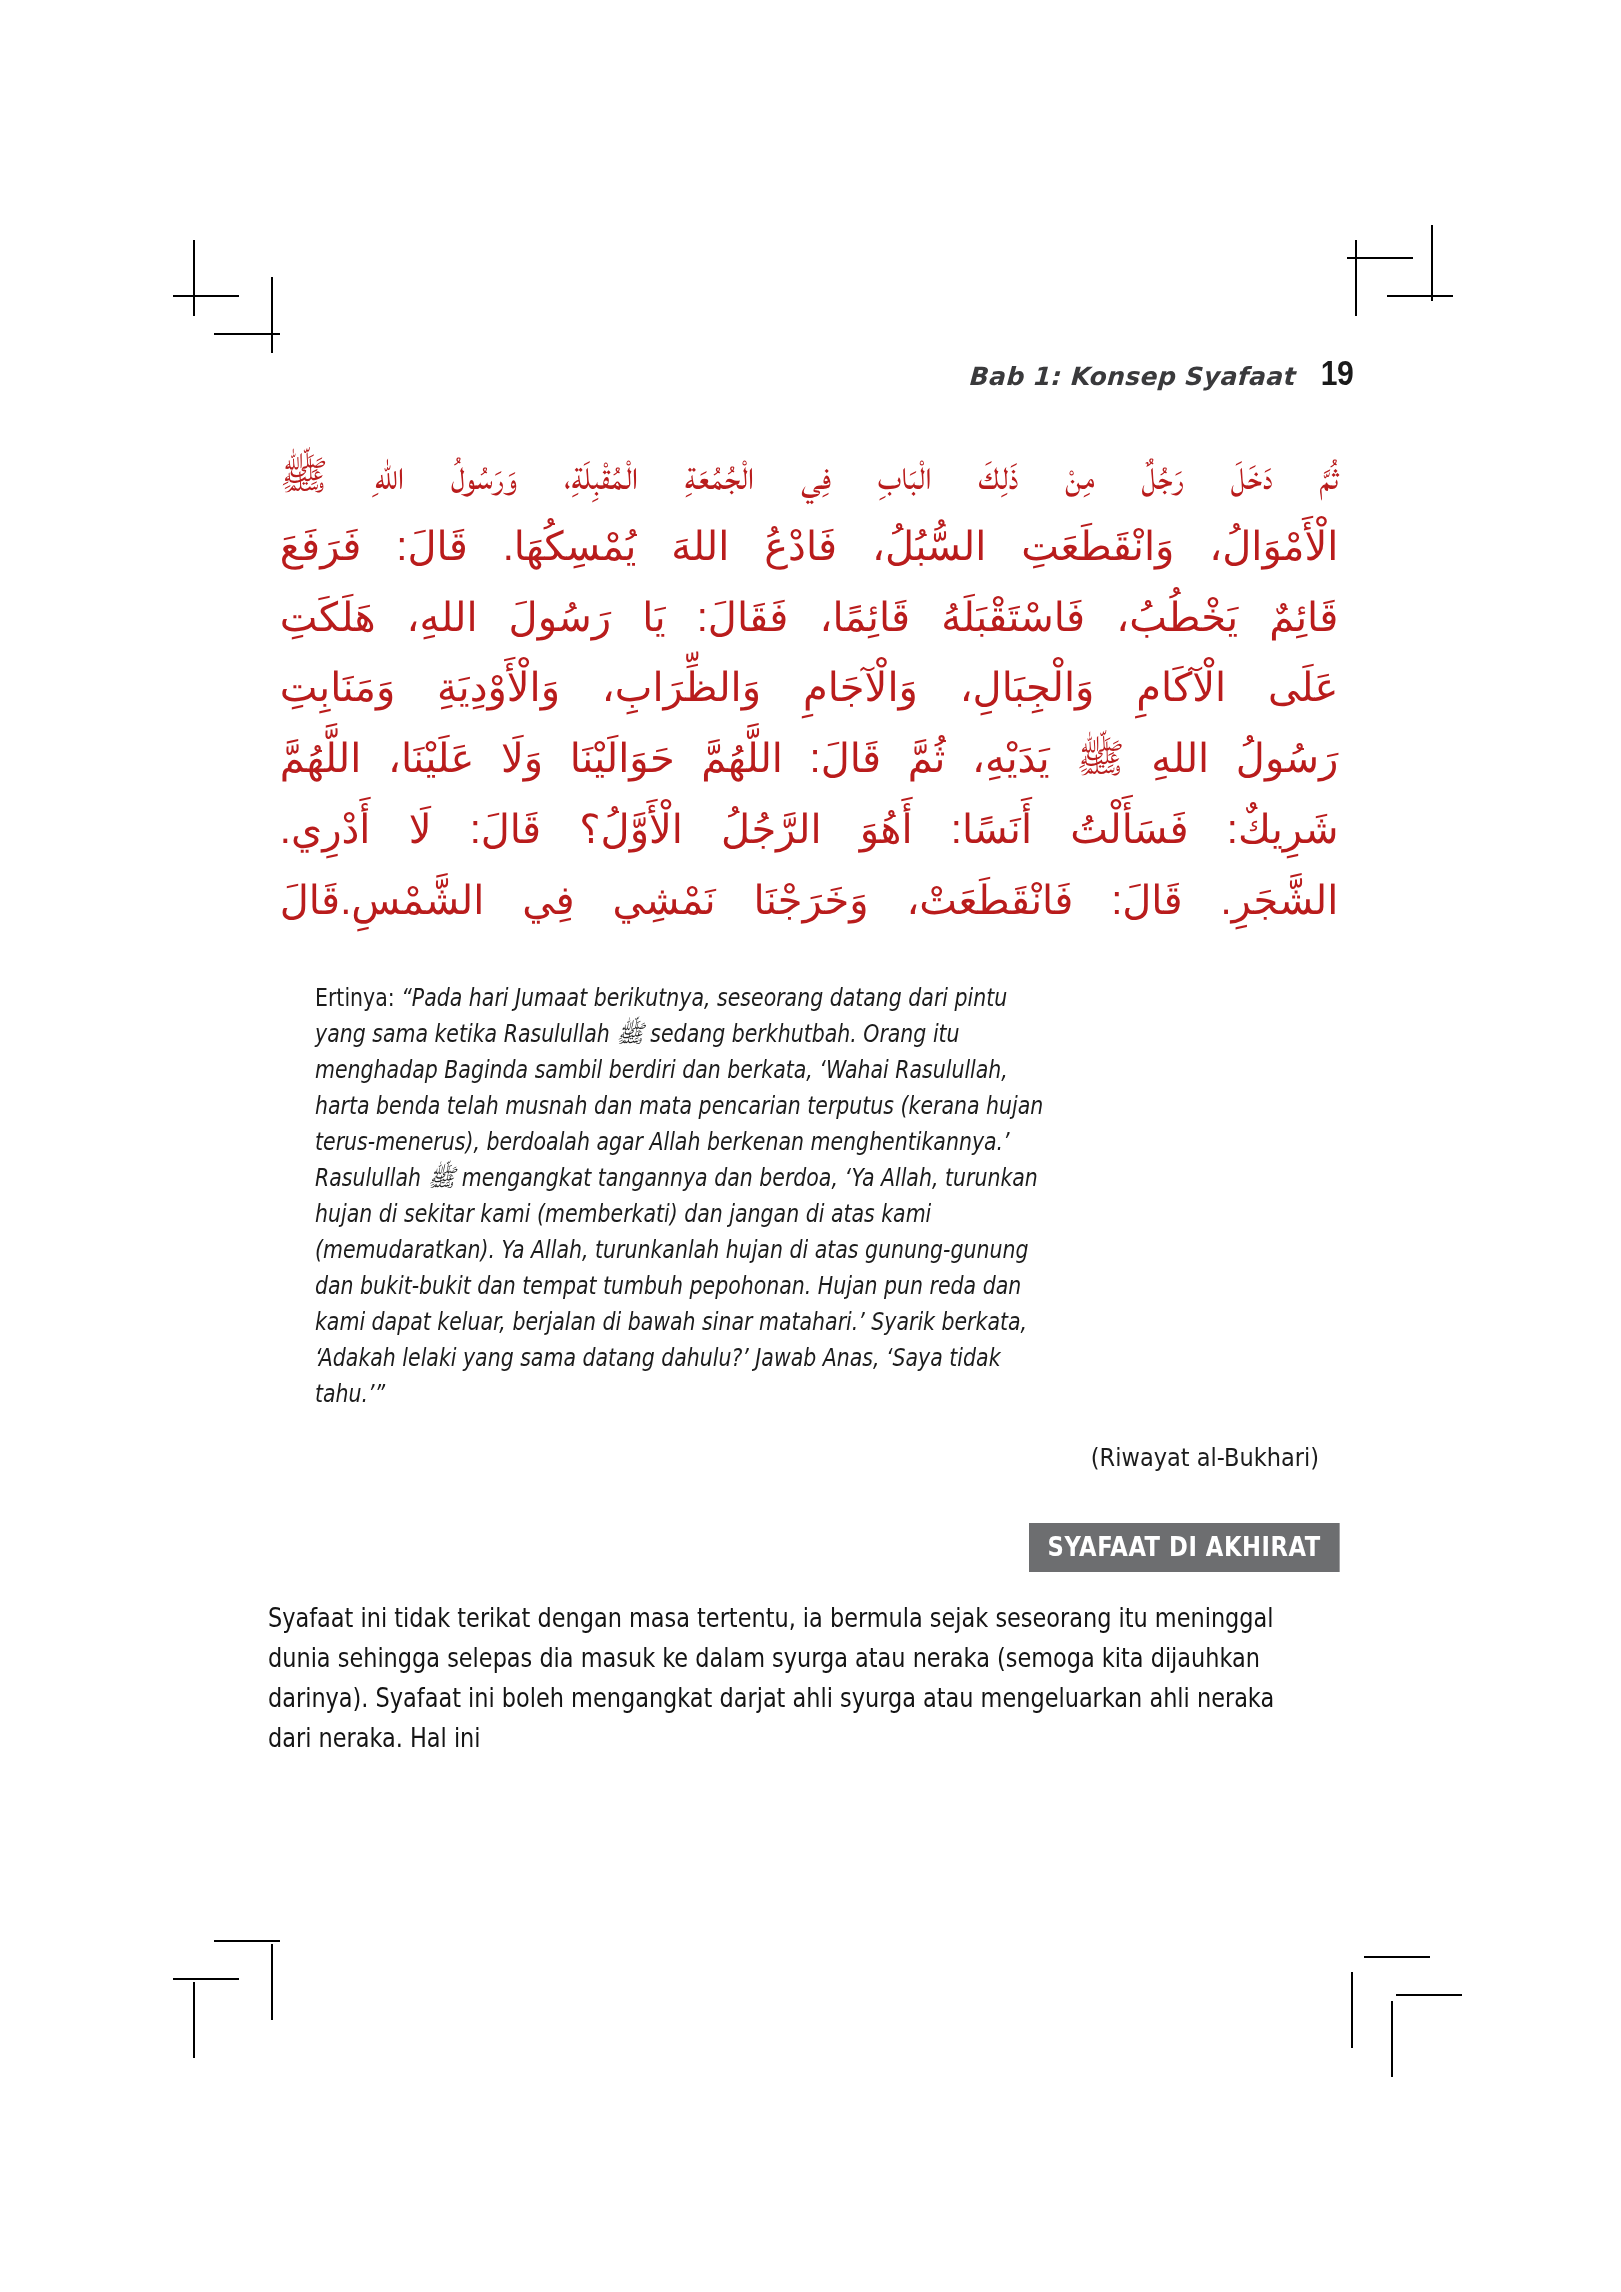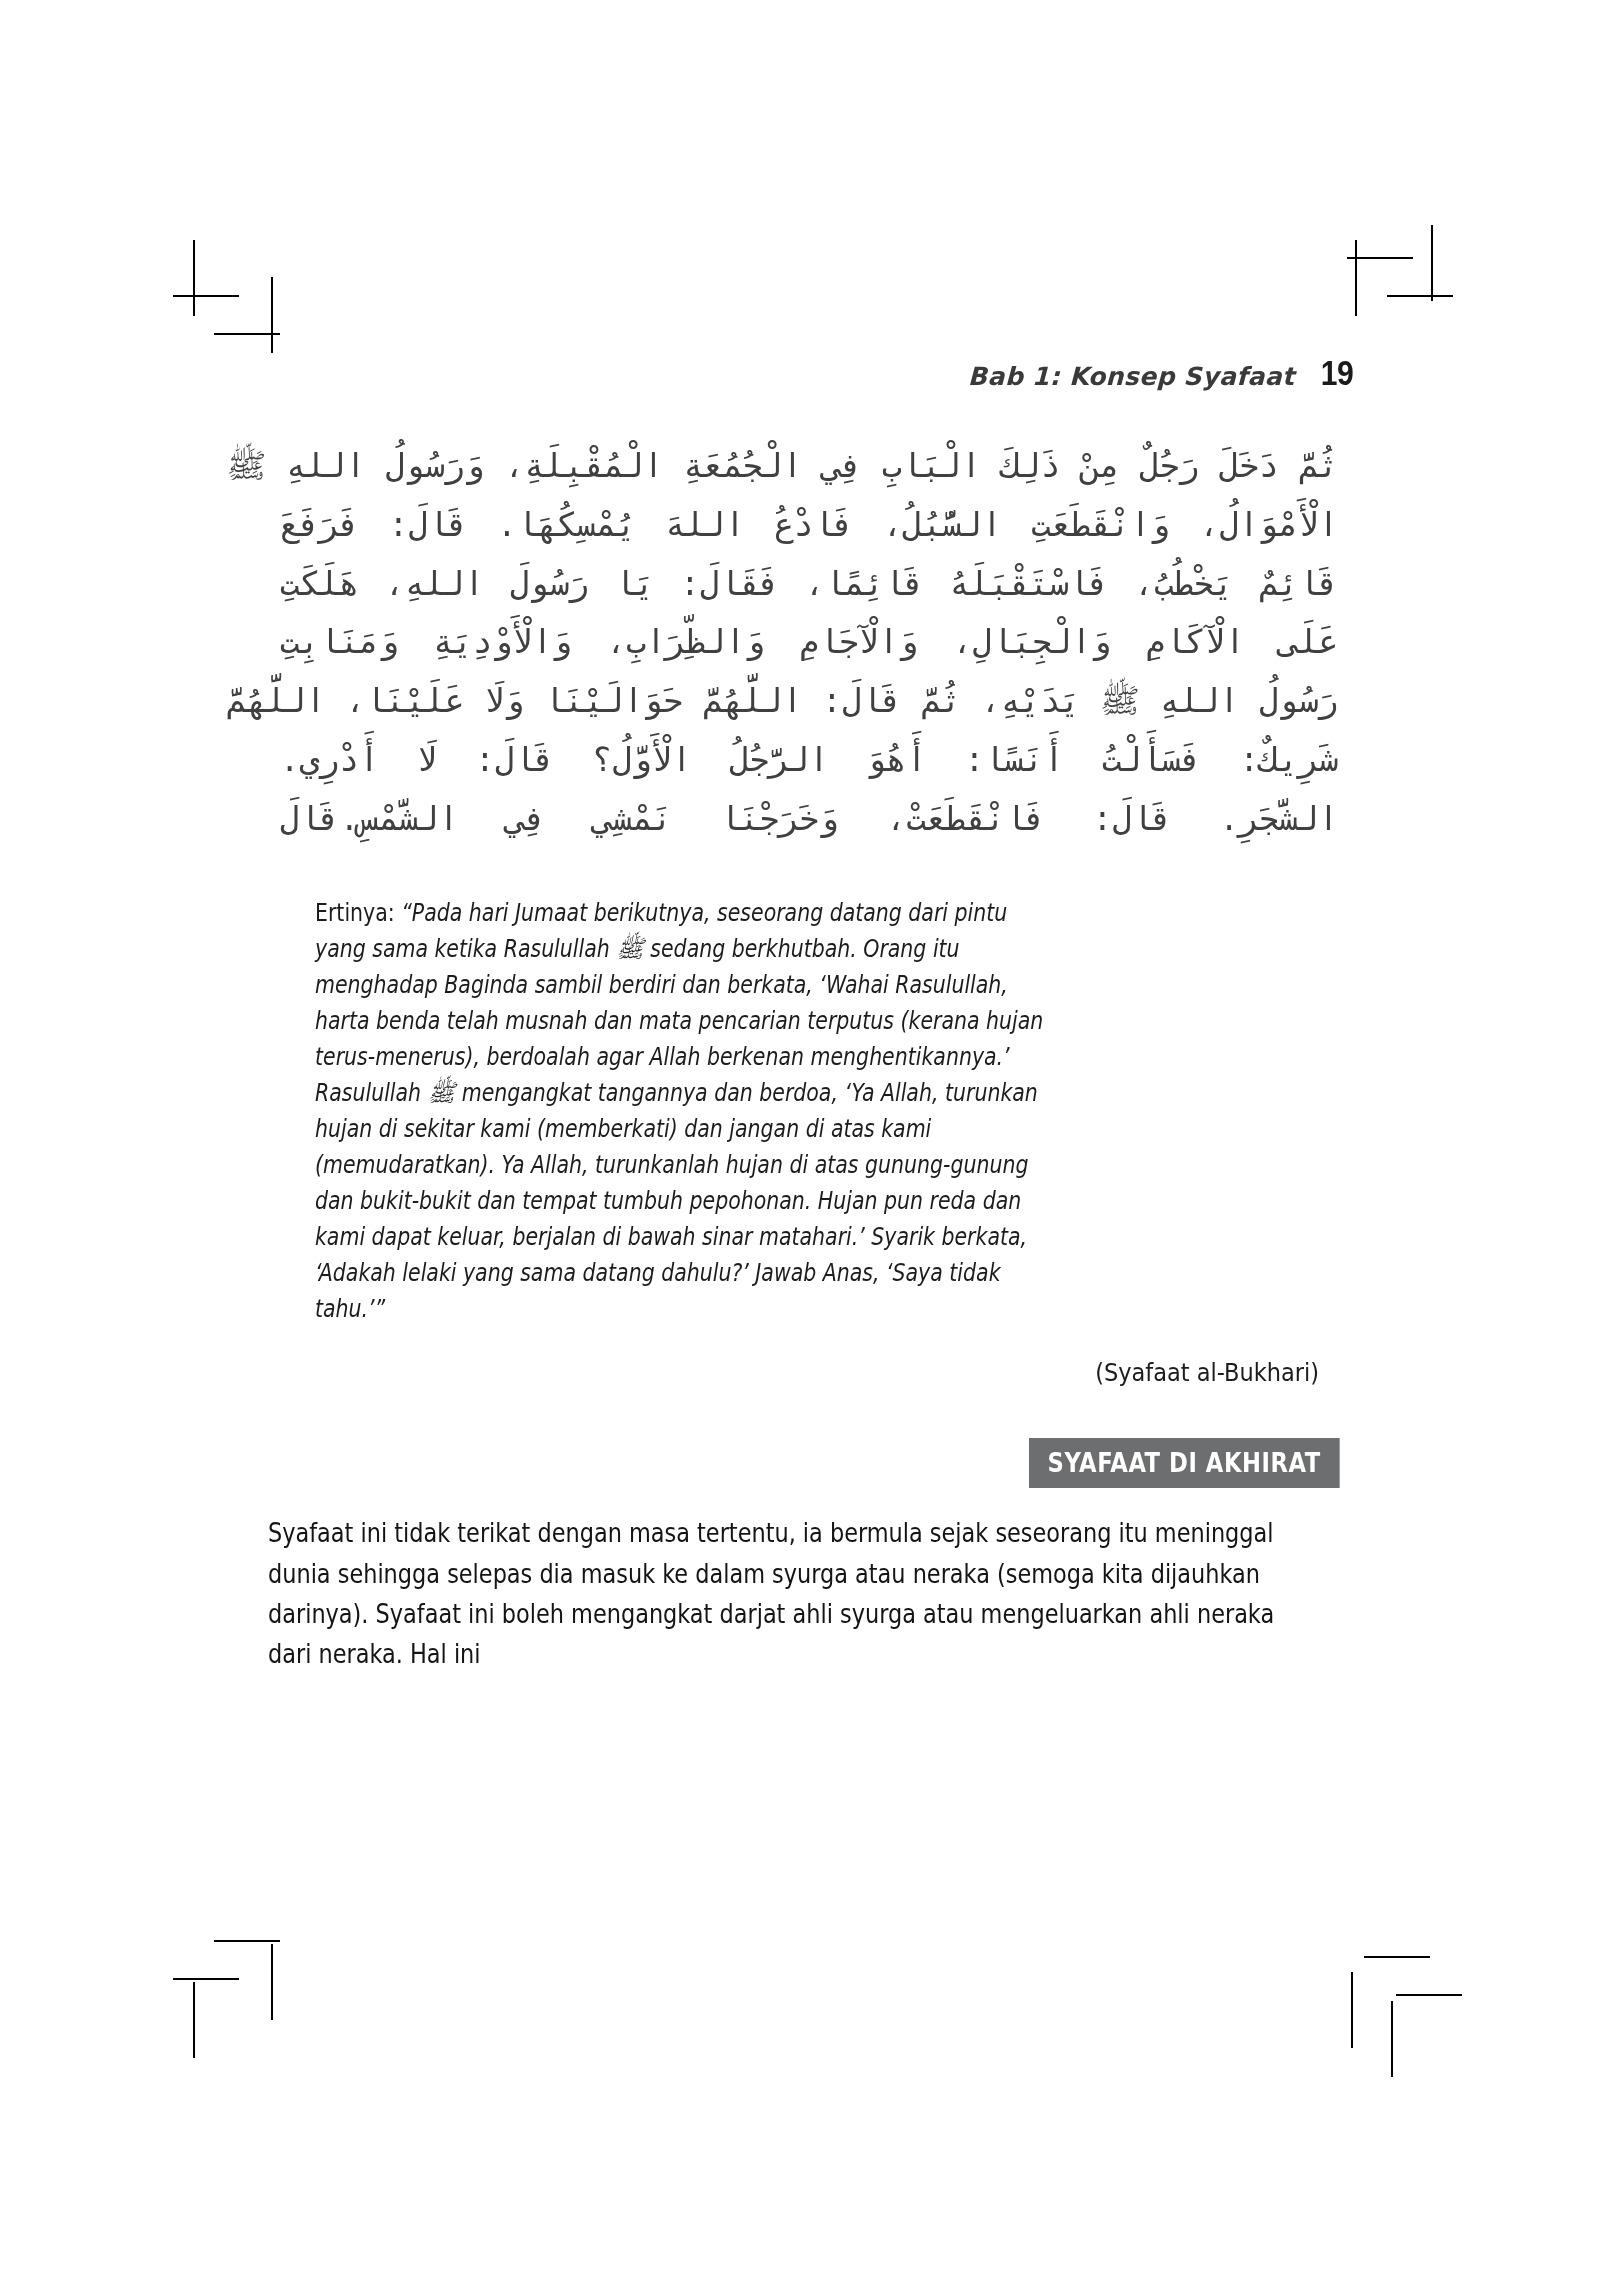--- a/index.html
+++ b/index.html
@@ -57,24 +57,24 @@
     letter-spacing: -0.5px;
     transform: scaleX(0.86);
     transform-origin: left baseline;
   }
 
   
   .arabic-block {
     direction: rtl;
     text-align: justify;
     text-align-last: justify;
-    font-family: Liberation Mono, monospace;
-    font-size: 33px;
+    font-family: Liberation Sans, sans-serif;
+    font-size: 40px;
     line-height: 1.72;
-    color: #404040;
+    color: #b91c1c;
     margin: 37px 0 0 0;
     padding: 0 17.6px 0 11.8px;
   }
   .arabic-line {
     display: block;
     white-space: nowrap;
     text-align: justify;
     margin-bottom: 2px;
   }
 
@@ -181,21 +181,21 @@
     <span class="arabic-line">عَلَى الْآكَامِ وَالْجِبَالِ، وَالْآجَامِ وَالظِّرَابِ، وَالْأَوْدِيَةِ وَمَنَابِتِ</span>
     <span class="arabic-line">رَسُولُ اللهِ ﷺ يَدَيْهِ، ثُمَّ قَالَ: اللَّهُمَّ حَوَالَيْنَا وَلَا عَلَيْنَا، اللَّهُمَّ</span>
     <span class="arabic-line">شَرِيكٌ: فَسَأَلْتُ أَنَسًا: أَهُوَ الرَّجُلُ الْأَوَّلُ؟ قَالَ: لَا أَدْرِي.</span>
     <span class="arabic-line">الشَّجَرِ. قَالَ: فَانْقَطَعَتْ، وَخَرَجْنَا نَمْشِي فِي الشَّمْسِ.قَالَ</span>
   </div>
 
   <div class="translation">
     <span class="lead">Ertinya: </span><span class="quoted">“Pada hari Jumaat berikutnya, seseorang datang dari pintu yang sama ketika Rasulullah ﷺ sedang berkhutbah. Orang itu menghadap Baginda sambil berdiri dan berkata, ‘Wahai Rasulullah, harta benda telah musnah dan mata pencarian terputus (kerana hujan terus-menerus), berdoalah agar Allah berkenan menghentikannya.’ Rasulullah ﷺ mengangkat tangannya dan berdoa, ‘Ya Allah, turunkan hujan di sekitar kami (memberkati) dan jangan di atas kami (memudaratkan). Ya Allah, turunkanlah hujan di atas gunung-gunung dan bukit-bukit dan tempat tumbuh pepohonan. Hujan pun reda dan kami dapat keluar, berjalan di bawah sinar matahari.’ Syarik berkata, ‘Adakah lelaki yang sama datang dahulu?’ Jawab Anas, ‘Saya tidak tahu.’”</span>
   </div>
 
-  <div class="attribution">(Syafaat al-Bukhari)</div>
+  <div class="attribution">(Riwayat al-Bukhari)</div>
 
   <div style="display:block;text-align:right;">
     <div class="section-banner">SYAFAAT DI AKHIRAT</div>
   </div>
 
   <div class="body-text">Syafaat ini tidak terikat dengan masa tertentu, ia bermula sejak seseorang itu meninggal dunia sehingga selepas dia masuk ke dalam syurga atau neraka (semoga kita dijauhkan darinya). Syafaat ini boleh mengangkat darjat ahli syurga atau mengeluarkan ahli neraka dari neraka. Hal ini</div>
 
 </div>
 
 

